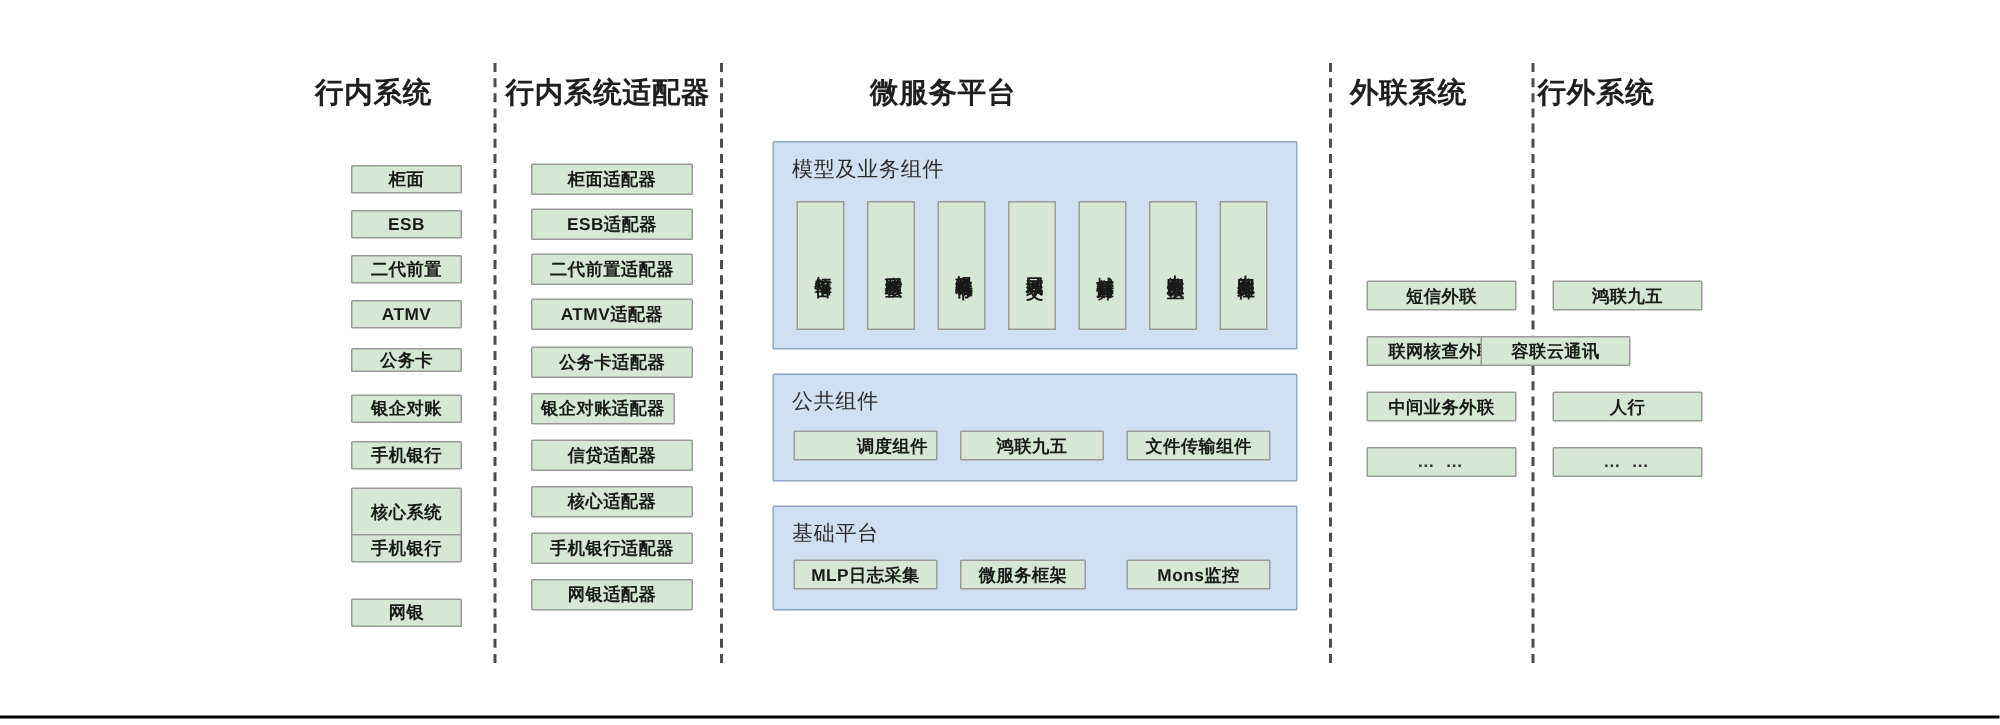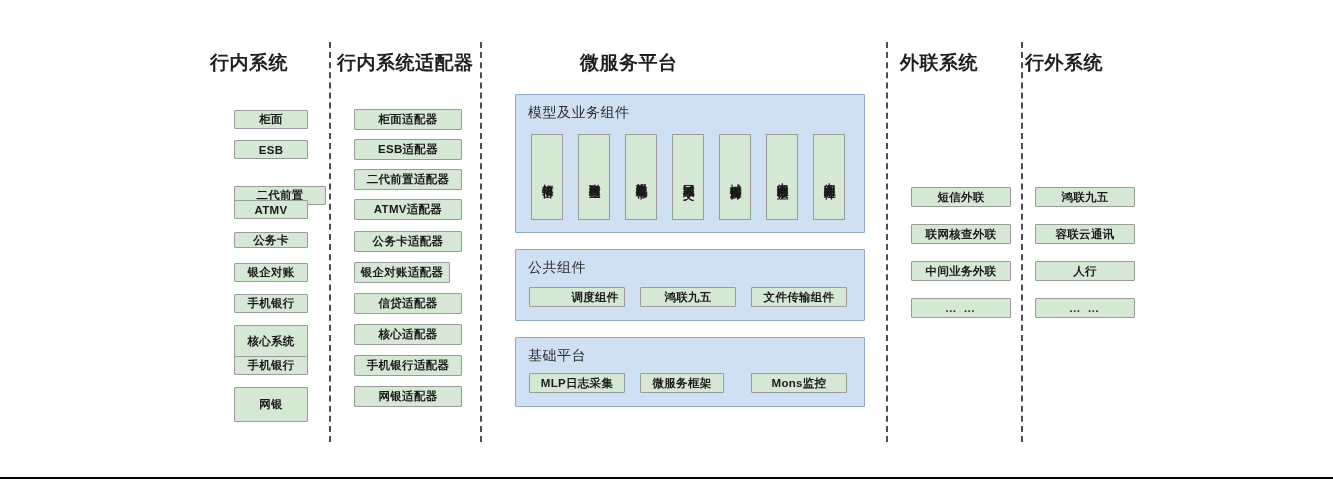--- a/index.html
+++ b/index.html
@@ -111,28 +111,28 @@
 
   <div class="col-title" style="left:1025px; top:52px; width:120px;">行外系统</div>
 
   <div class="divider" style="left:329px; top:42px; height:400px;"></div>
   <div class="divider" style="left:480px; top:42px; height:400px;"></div>
   <div class="divider" style="left:886px; top:42px; height:400px;"></div>
   <div class="divider" style="left:1021px; top:42px; height:400px;"></div>
 
   <div class="gbox" style="left:234px; top:110px; width:74px; height:19px;">柜面</div>
   <div class="gbox" style="left:234px; top:140px; width:74px; height:19px;">ESB</div>
-  <div class="gbox" style="left:234px; top:170px; width:92px; height:19px;margin-top:16px;">二代前置</div>
+  <div class="gbox" style="left:234px; top:170px; width:74px; height:19px;">二代前置</div>
   <div class="gbox" style="left:234px; top:200px; width:74px; height:19px;">ATMV</div>
   <div class="gbox" style="left:234px; top:232px; width:74px; height:16px;">公务卡</div>
   <div class="gbox" style="left:234px; top:263px; width:74px; height:19px;">银企对账</div>
   <div class="gbox" style="left:234px; top:294px; width:74px; height:19px;">手机银行</div>
   <div class="gbox" style="left:234px; top:325px; width:74px; height:32px;">核心系统</div>
   <div class="gbox" style="left:234px; top:356px; width:74px; height:19px;">手机银行</div>
-  <div class="gbox" style="left:234px; top:387px; width:74px; height:35px;">网银</div>
+  <div class="gbox" style="left:234px; top:399px; width:74px; height:19px;">网银</div>
 
   <div class="gbox" style="left:354px; top:109px; width:108px; height:21px;">柜面适配器</div>
   <div class="gbox" style="left:354px; top:139px; width:108px; height:21px;">ESB适配器</div>
   <div class="gbox" style="left:354px; top:169px; width:108px; height:21px;">二代前置适配器</div>
   <div class="gbox" style="left:354px; top:199px; width:108px; height:21px;">ATMV适配器</div>
   <div class="gbox" style="left:354px; top:231px; width:108px; height:21px;">公务卡适配器</div>
   <div class="gbox" style="left:354px; top:262px; width:96px; height:21px;">银企对账适配器</div>
   <div class="gbox" style="left:354px; top:293px; width:108px; height:21px;">信贷适配器</div>
   <div class="gbox" style="left:354px; top:324px; width:108px; height:21px;">核心适配器</div>
   <div class="gbox" style="left:354px; top:355px; width:108px; height:21px;">手机银行适配器</div>
@@ -162,19 +162,19 @@
   <div class="gbox" style="left:529px; top:373px; width:96px; height:20px;">MLP日志采集</div>
   <div class="gbox" style="left:640px; top:373px; width:84px; height:20px;">微服务框架</div>
   <div class="gbox" style="left:751px; top:373px; width:96px; height:20px;">Mons监控</div>
 
   <div class="gbox" style="left:911px; top:187px; width:100px; height:20px;">短信外联</div>
   <div class="gbox" style="left:911px; top:224px; width:100px; height:20px;">联网核查外联</div>
   <div class="gbox" style="left:911px; top:261px; width:100px; height:20px;">中间业务外联</div>
   <div class="gbox muted" style="left:911px; top:298px; width:100px; height:20px;">… …</div>
 
   <div class="gbox" style="left:1035px; top:187px; width:100px; height:20px;">鸿联九五</div>
-  <div class="gbox" style="left:1035px; top:224px; width:100px; height:20px;">容联云通讯</div>
+  <div class="gbox" style="left:987px; top:224px; width:100px; height:20px;">容联云通讯</div>
   <div class="gbox" style="left:1035px; top:261px; width:100px; height:20px;">人行</div>
   <div class="gbox muted" style="left:1035px; top:298px; width:100px; height:20px;">… …</div>
 
   <div class="page-rule" style="top:477px;"></div>
 
 </div>
 
 </body></html>

